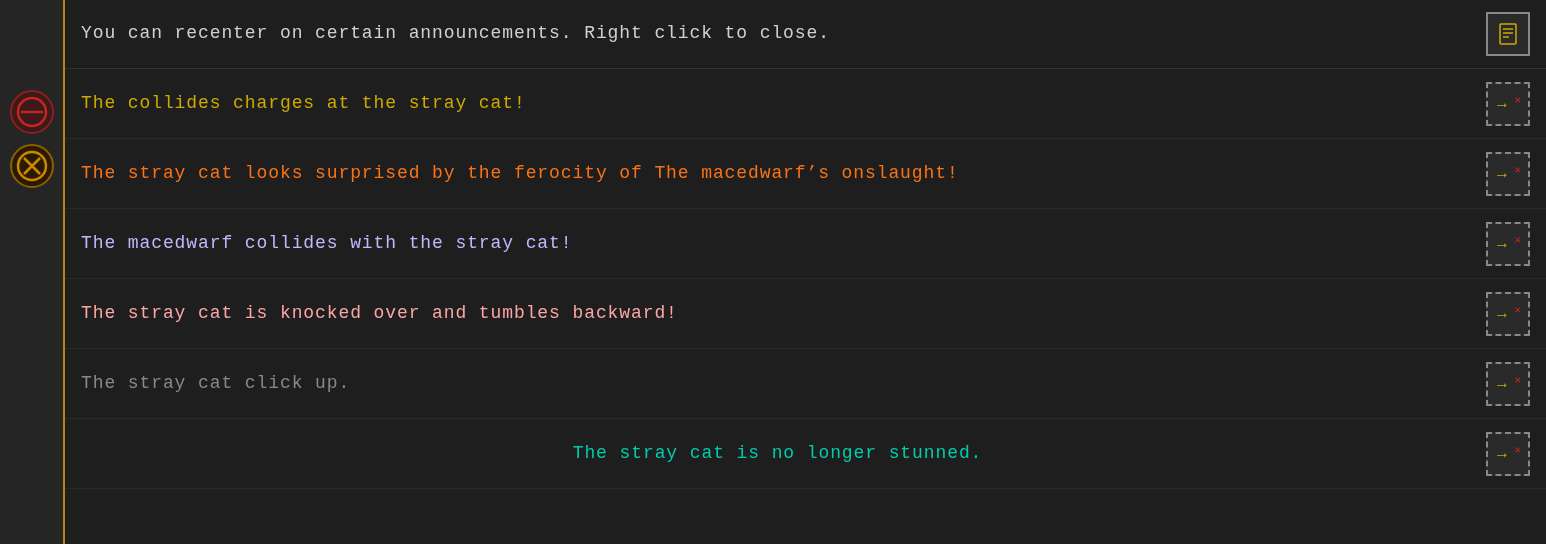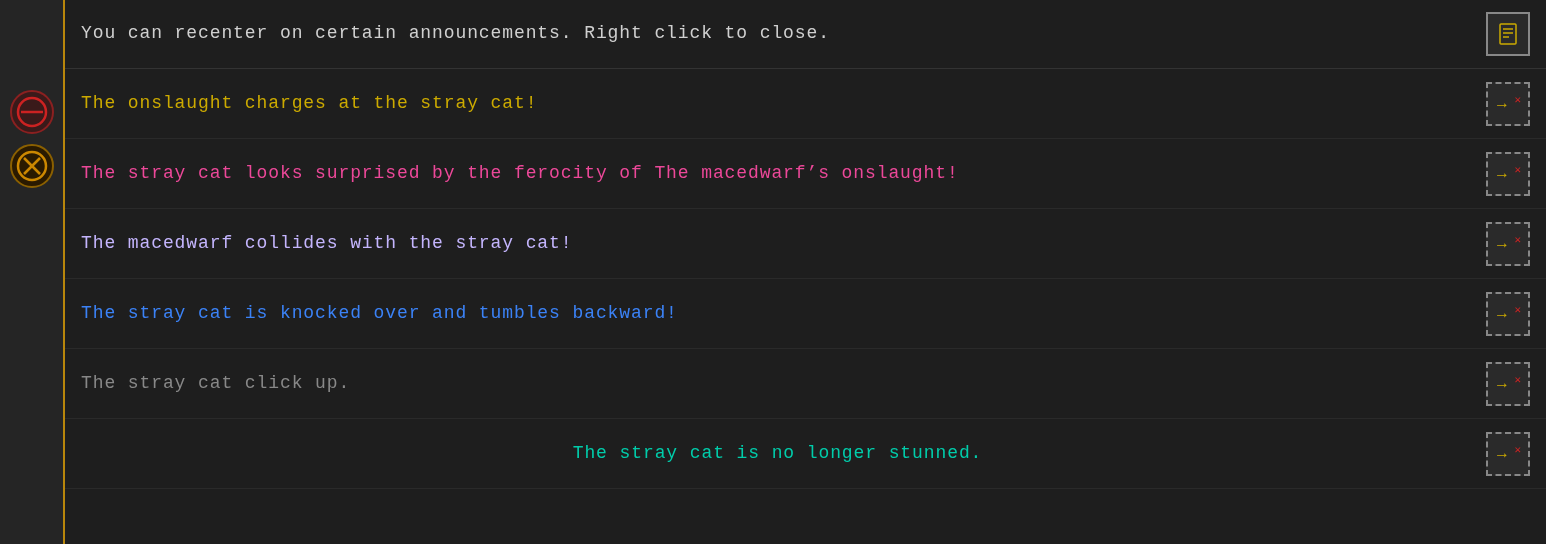--- a/index.html
+++ b/index.html
@@ -132,48 +132,48 @@
           <rect x="6" y="4" width="16" height="20" rx="1" fill="none" stroke="#ccaa00" stroke-width="1.5"></rect>
           <line x1="9" y1="9" x2="19" y2="9" stroke="#ccaa00" stroke-width="1.5"></line>
           <line x1="9" y1="13" x2="19" y2="13" stroke="#ccaa00" stroke-width="1.5"></line>
           <line x1="9" y1="17" x2="15" y2="17" stroke="#ccaa00" stroke-width="1.5"></line>
         </svg>
       </div>
     </div>
 
     <div id="announcements-container">
         <div class="announcement-row">
-          <span class="announcement-text" style="color: rgb(204, 170, 0);">The onslaught charges at the stray cat!</span>
-          <div class="action-button">
-    <div style="position:relative; width:22px; height:18px;">
-      <span style="color:#ccaa00; font-size:16px; font-weight:bold; position:absolute; left:0; top:50%; transform:translateY(-50%);">→</span>
-      <span style="color:#cc2222; font-size:11px; font-weight:bold; position:absolute; right:-2px; top:-2px;">✕</span>
-    </div>
-  </div>
-        </div>
-        <div class="announcement-row">
-          <span class="announcement-text" style="color: #ec4899;">The stray cat looks surprised by the ferocity of The macedwarf’s onslaught!</span>
+          <span class="announcement-text" style="color: rgb(204, 170, 0);">The collides charges at the stray cat!</span>
+          <div class="action-button">
+    <div style="position:relative; width:22px; height:18px;">
+      <span style="color:#ccaa00; font-size:16px; font-weight:bold; position:absolute; left:0; top:50%; transform:translateY(-50%);">→</span>
+      <span style="color:#cc2222; font-size:11px; font-weight:bold; position:absolute; right:-2px; top:-2px;">✕</span>
+    </div>
+  </div>
+        </div>
+        <div class="announcement-row">
+          <span class="announcement-text" style="color: #f97316;">The stray cat looks surprised by the ferocity of The macedwarf’s onslaught!</span>
           <div class="action-button">
     <div style="position:relative; width:22px; height:18px;">
       <span style="color:#ccaa00; font-size:16px; font-weight:bold; position:absolute; left:0; top:50%; transform:translateY(-50%);">→</span>
       <span style="color:#cc2222; font-size:11px; font-weight:bold; position:absolute; right:-2px; top:-2px;">✕</span>
     </div>
   </div>
         </div>
         <div class="announcement-row">
           <span class="announcement-text" style="color: #c4b5fd;">The macedwarf collides with the stray cat!</span>
           <div class="action-button">
     <div style="position:relative; width:22px; height:18px;">
       <span style="color:#ccaa00; font-size:16px; font-weight:bold; position:absolute; left:0; top:50%; transform:translateY(-50%);">→</span>
       <span style="color:#cc2222; font-size:11px; font-weight:bold; position:absolute; right:-2px; top:-2px;">✕</span>
     </div>
   </div>
         </div>
         <div class="announcement-row">
-          <span class="announcement-text" style="color: #3b82f6;">The stray cat is knocked over and tumbles backward!</span>
+          <span class="announcement-text" style="color: #fca5a5;">The stray cat is knocked over and tumbles backward!</span>
           <div class="action-button">
     <div style="position:relative; width:22px; height:18px;">
       <span style="color:#ccaa00; font-size:16px; font-weight:bold; position:absolute; left:0; top:50%; transform:translateY(-50%);">→</span>
       <span style="color:#cc2222; font-size:11px; font-weight:bold; position:absolute; right:-2px; top:-2px;">✕</span>
     </div>
   </div>
         </div>
         <div class="announcement-row">
           <span class="announcement-text" style="color: rgb(136, 136, 136);">The stray cat click up.</span>
           <div class="action-button">

